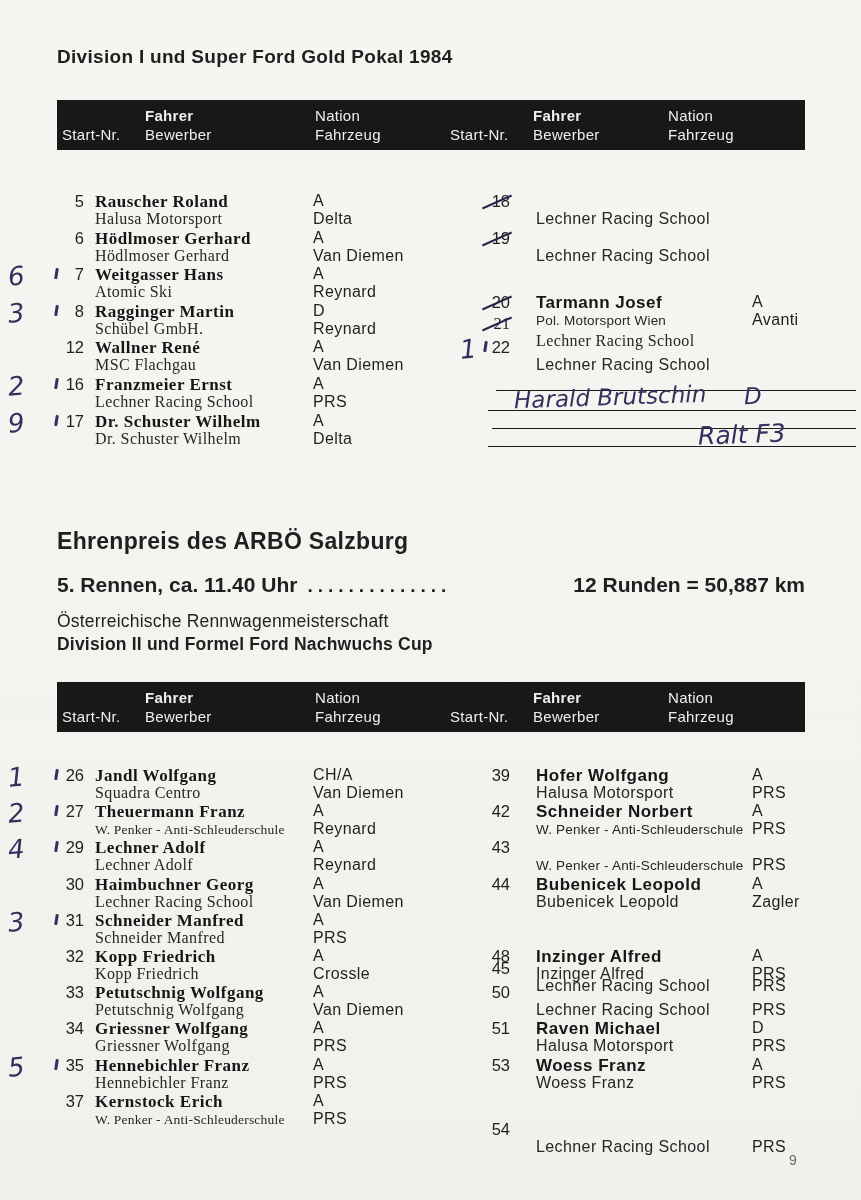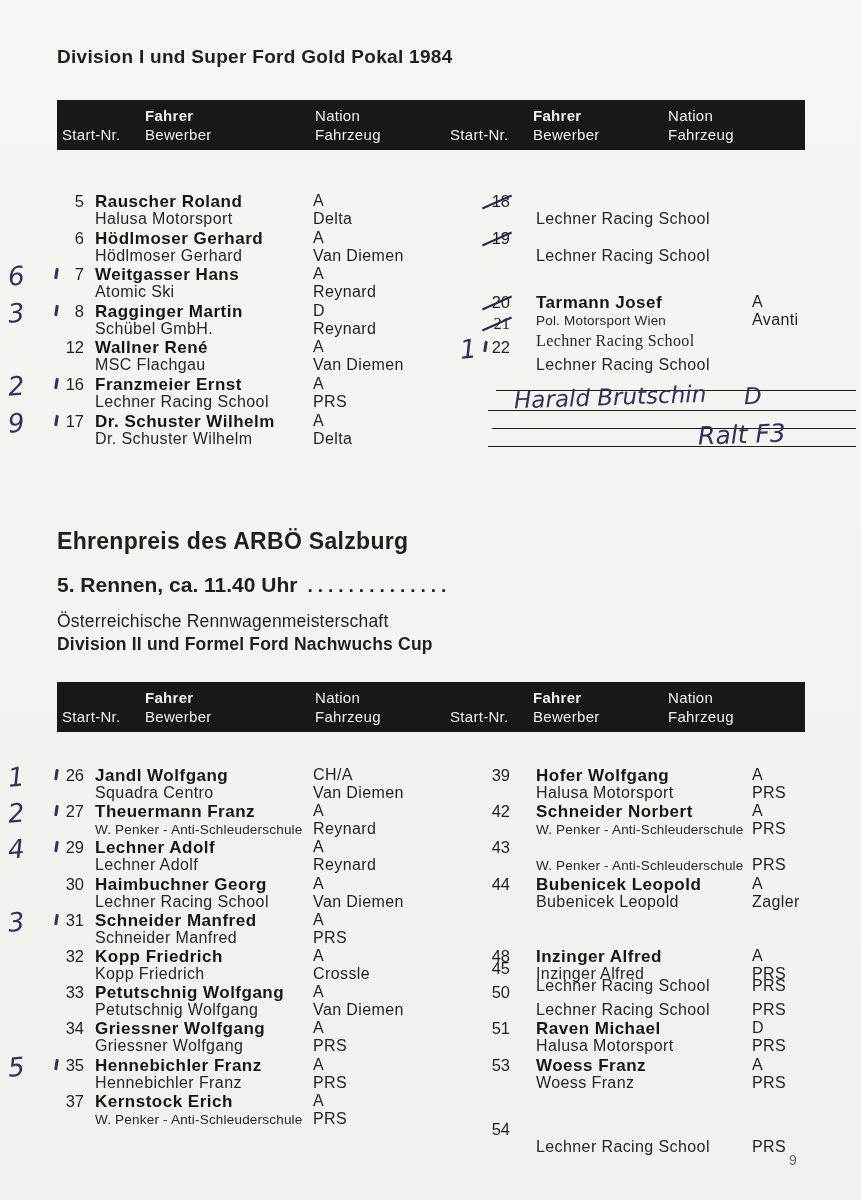--- a/index.html
+++ b/index.html
@@ -30,21 +30,21 @@
   #t2r{left:430px; top:766px; width:431px; height:390px;}
   .entry{position:absolute; left:0; right:0; height:37px;}
   .entry div, .entry span{position:absolute; white-space:nowrap;}
   .num{font-size:16.5px; text-align:right; top:0;}
   .driver{font-weight:bold; font-size:17px; letter-spacing:.5px; top:0; color:#161616;}
   .entrant{font-size:16px; letter-spacing:.4px; top:18px; color:#262626;}
   .entrant.small{font-size:13.5px; letter-spacing:.2px; top:20px;}
   .nation{font-size:16px; letter-spacing:.4px; top:0;}
   .car{font-size:16px; letter-spacing:.4px; top:18px;}
   .col-l .num{left:34px; width:50px;}
-  .col-l .driver,.col-l .entrant{left:95px;}
+  .col-l .driver,.col-l .entrant{left:95px;font-family:Liberation Serif, serif;}
   .col-l .nation,.col-l .car{left:313px;}
   .col-l .hw{left:8px;}
   .col-l .tick{left:55px;}
   .col-r .num{left:30px; width:50px;}
   .col-r .driver,.col-r .entrant{left:106px;}
   .col-r .nation,.col-r .car{left:322px;}
   .col-r .hw{left:30px;}
   .col-r .tick{left:54px;}
   
   .hw{
@@ -183,20 +183,21 @@
     <div class="rule" style="left:488px; top:446px; width:368px;"></div>
     <div class="hand-ink" style="left:514px; top:384px; font-size:23px;">Harald Brutschin</div>
     <div class="hand-ink" style="left:744px; top:383px; font-size:23px;">D</div>
     <div class="hand-ink" style="left:698px; top:420px; font-size:25px;">Ralt F3</div>
   </div>
 
   <div class="title2">Ehrenpreis des ARBÖ Salzburg</div>
   <div class="raceline">
     <span>5. Rennen, ca. 11.40 Uhr</span>
     <span class="dots">..............</span>
+    <span>12 Runden = 50,887 km</span>
   </div>
   <div class="champ">Österreichische Rennwagenmeisterschaft</div>
   <div class="divis">Division II und Formel Ford Nachwuchs Cup</div>
 
   <div class="hdrbar" style="top:682px;">
     <span class="h-start1">Start-Nr.</span>
     <span class="h-fahrer1">Fahrer</span>
     <span class="h-bewerber1">Bewerber</span>
     <span class="h-nation1">Nation</span>
     <span class="h-fahrzeug1">Fahrzeug</span>

